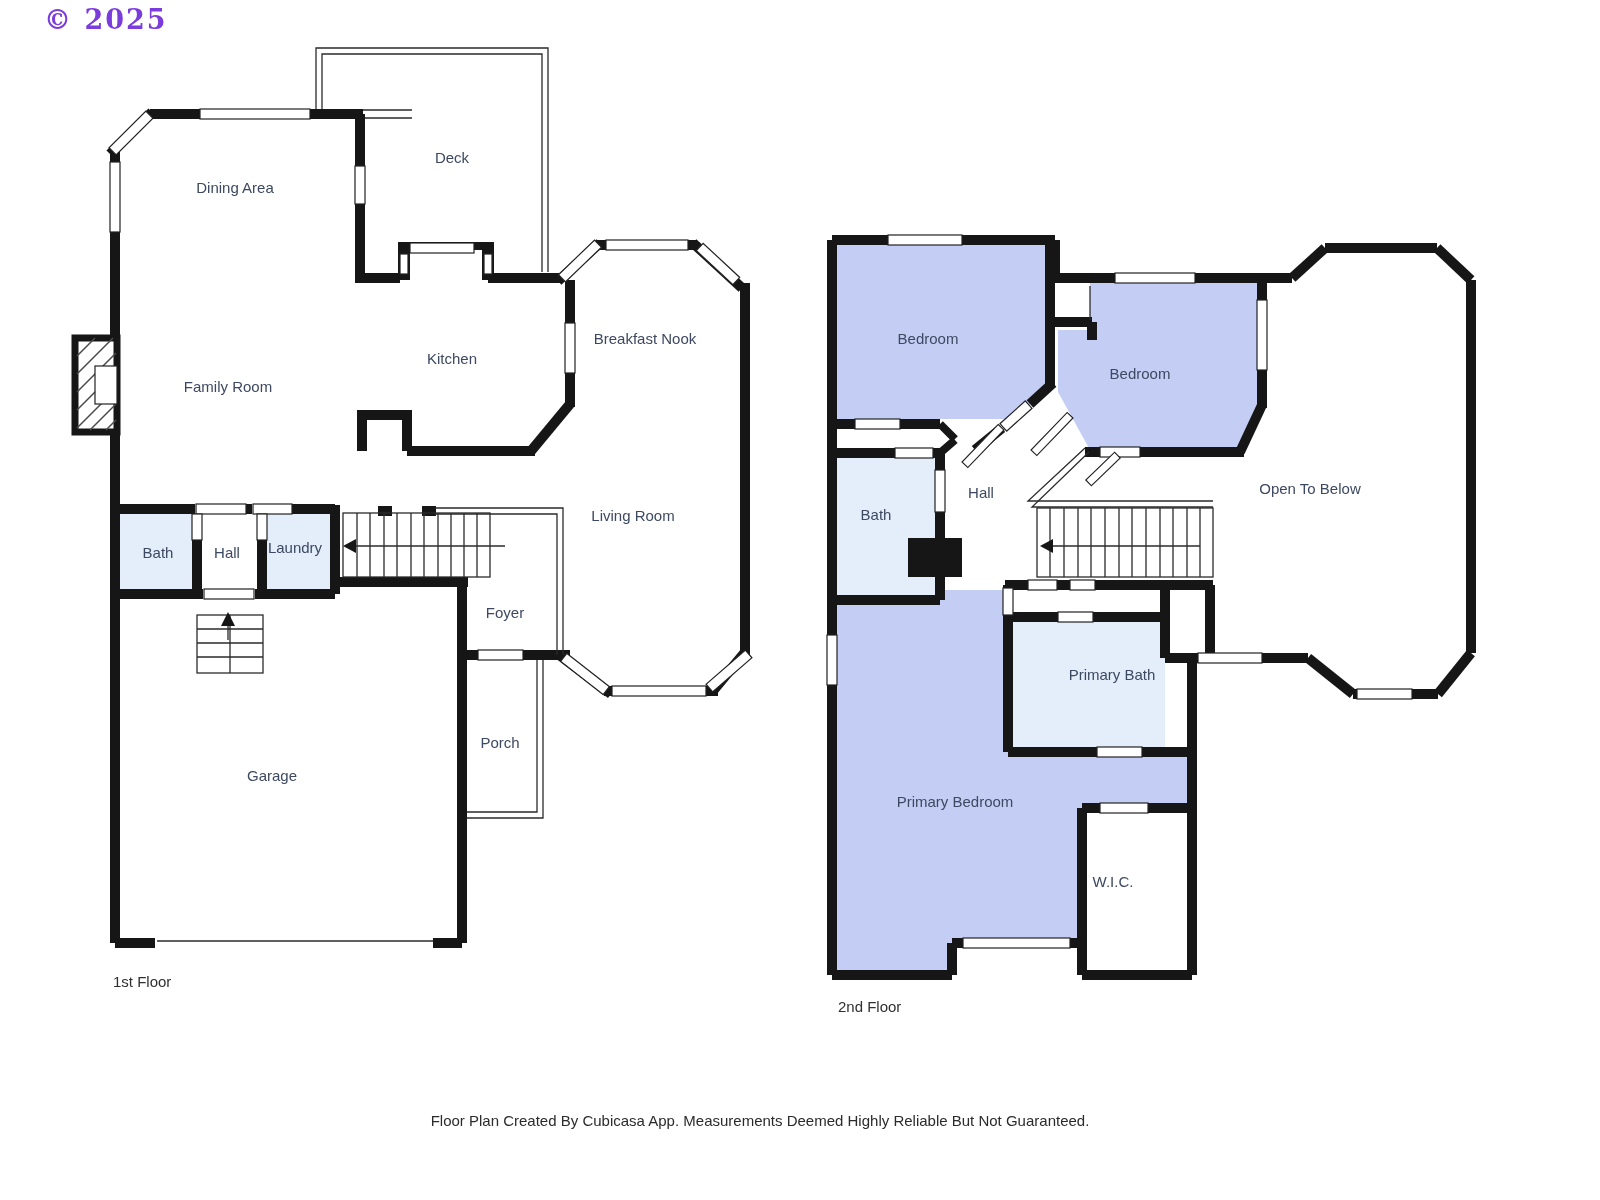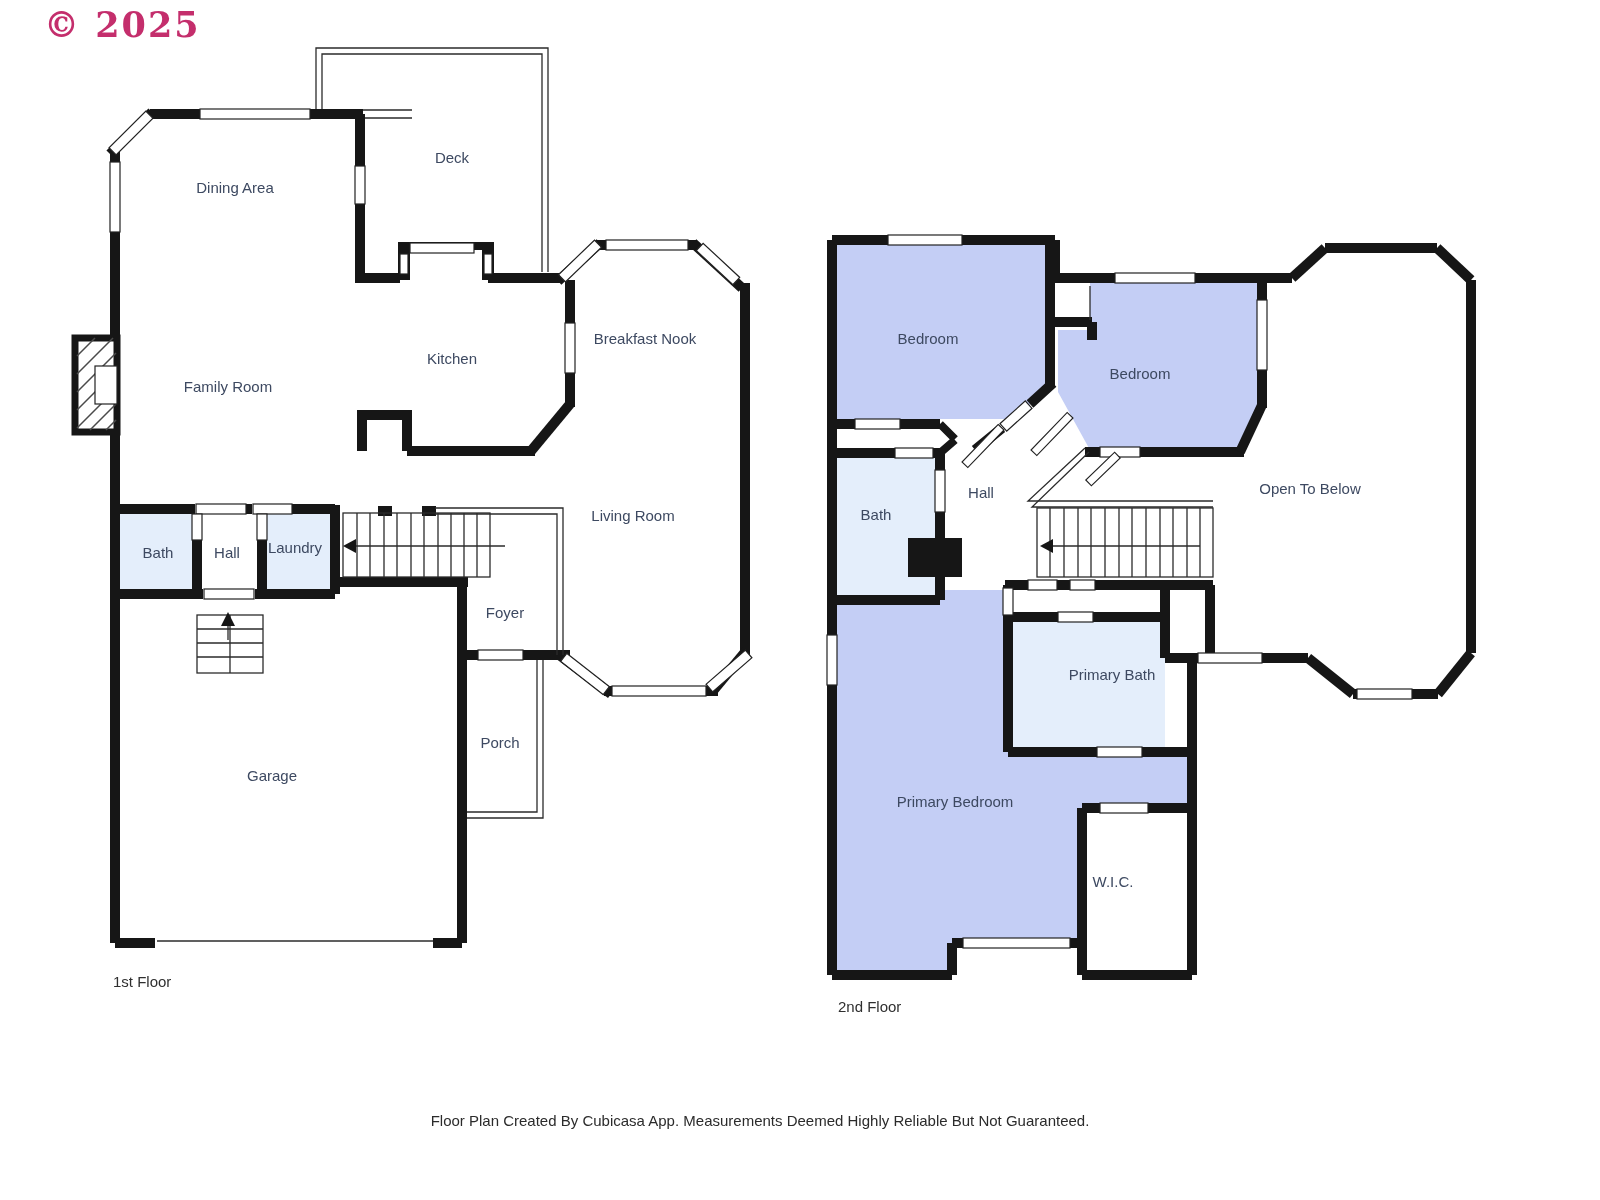--- a/index.html
+++ b/index.html
@@ -1,19 +1,19 @@
 <!DOCTYPE html>
 <html><head>
 <meta charset="utf-8">
 <style>
   html,body{margin:0;padding:0;background:#ffffff;}
   #page{position:relative;width:1600px;height:1200px;background:#ffffff;overflow:hidden;
         font-family:"Liberation Sans",sans-serif;}
   #watermark{position:absolute;left:44px;top:4px;font-family:"DejaVu Serif",serif;
-        font-weight:bold;font-size:35px;letter-spacing:2px;color:#be185d;opacity:.9;}
+        font-weight:bold;font-size:27px;letter-spacing:2px;color:#6d28d9;opacity:.9;}
   svg{position:absolute;left:0;top:0;}
   .walls{stroke:#161616;stroke-width:10;fill:none;stroke-linecap:butt;}
   .walls8{stroke:#161616;stroke-width:8;fill:none;stroke-linecap:butt;}
   .thin{stroke:#2b2b2b;stroke-width:1.3;fill:none;}
   .win{fill:#ffffff;stroke:#222222;stroke-width:1.2;}
   .blk{fill:#161616;stroke:none;}
   .hatch{stroke:#4a4a4a;stroke-width:1.5;fill:none;}
   .room-label{font-size:15px;fill:#3d4961;text-anchor:middle;}
   .floor-label{font-size:15px;fill:#2f2f2f;text-anchor:start;}
   .footer-label{font-size:15px;fill:#2b2b2b;text-anchor:middle;}

